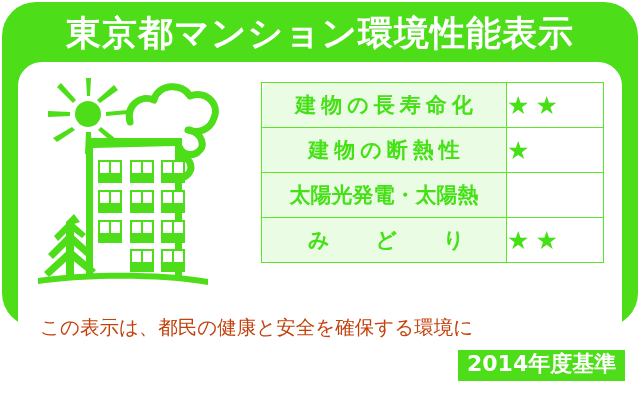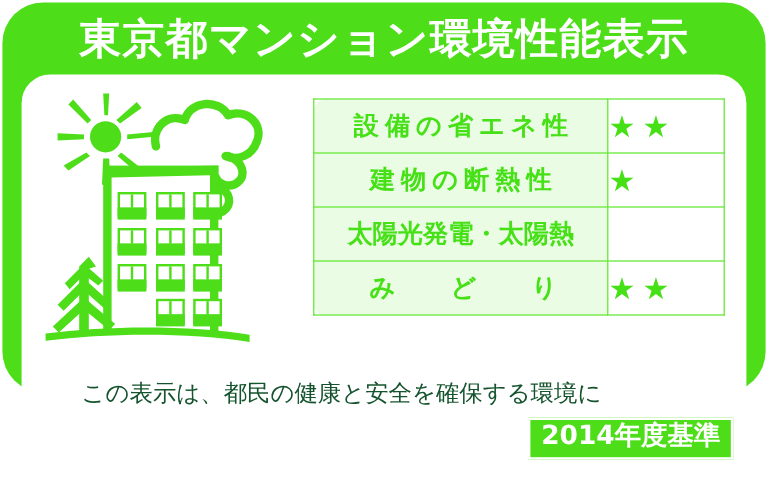--- a/index.html
+++ b/index.html
@@ -127,33 +127,33 @@
   
   #footer {
     position: absolute;
     left: 0;
     top: 248px;
     width: 604px;
     height: 72px;
   }
   #footer-note {
     position: absolute;
-    left: 48px;
+    left: 20px;
     top: 2px;
     width: 440px;
-    color: #14532d;
+    color: #c2410c;
     font-size: 19.5px;
     font-weight: normal;
     line-height: 1.45;
   }
   #footer-note .note-line { display: block; white-space: nowrap; }
 
   #standard-badge {
     position: absolute;
-    left: 420px;
+    left: 436px;
     top: 36px;
     padding: 2px 9px 4px 9px;
     background: #4ddd19;
     border: 2px solid #ffffff;
     color: #ffffff;
     font-size: 22px;
     font-weight: bold;
     line-height: 1.12;
     white-space: nowrap;
   }
@@ -265,21 +265,21 @@
             <path d="M8 206 C60 199 130 199 178 207 L178 213 C130 205 60 205 8 212 Z"></path>
           </g>
         </g>
       </svg>
     </div>
 
     <table id="performance-table">
       <tbody>
         <tr>
           <td class="criterion-cell">
-            <span class="criterion-text">設備の省エネ性</span>
+            <span class="criterion-text">建物の長寿命化</span>
           </td>
           <td class="rating-cell">★★</td>
         </tr>
         <tr>
           <td class="criterion-cell">
             <span class="criterion-text">建物の断熱性</span>
           </td>
           <td class="rating-cell">★</td>
         </tr>
         <tr>

